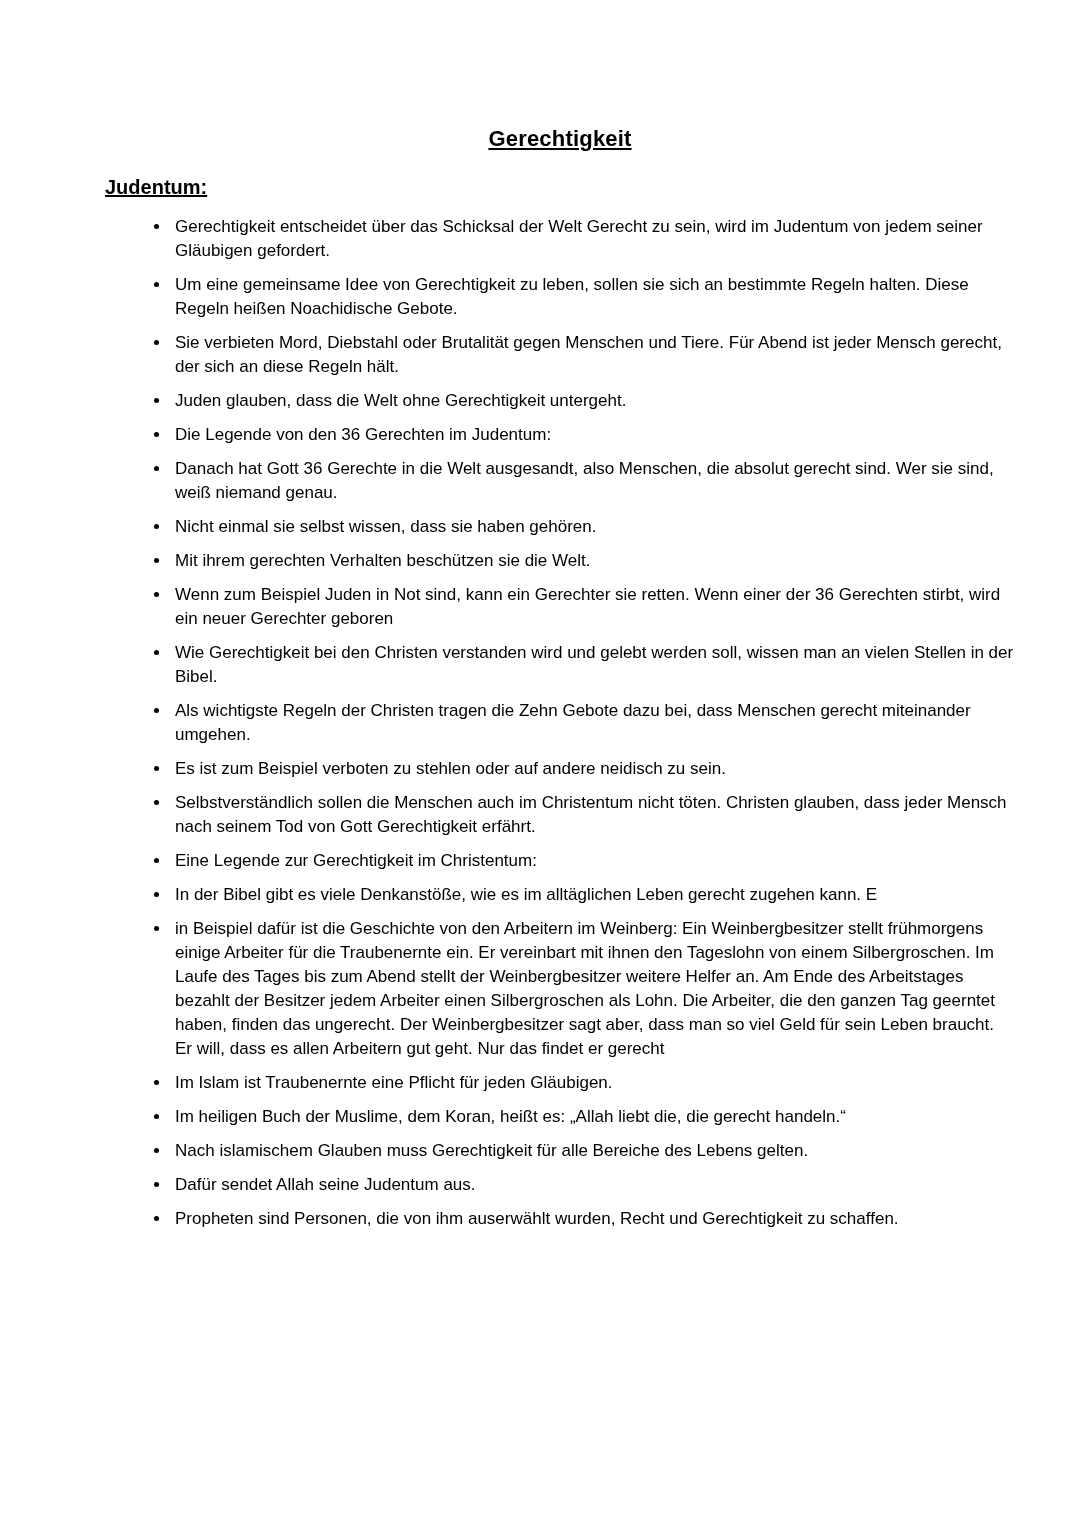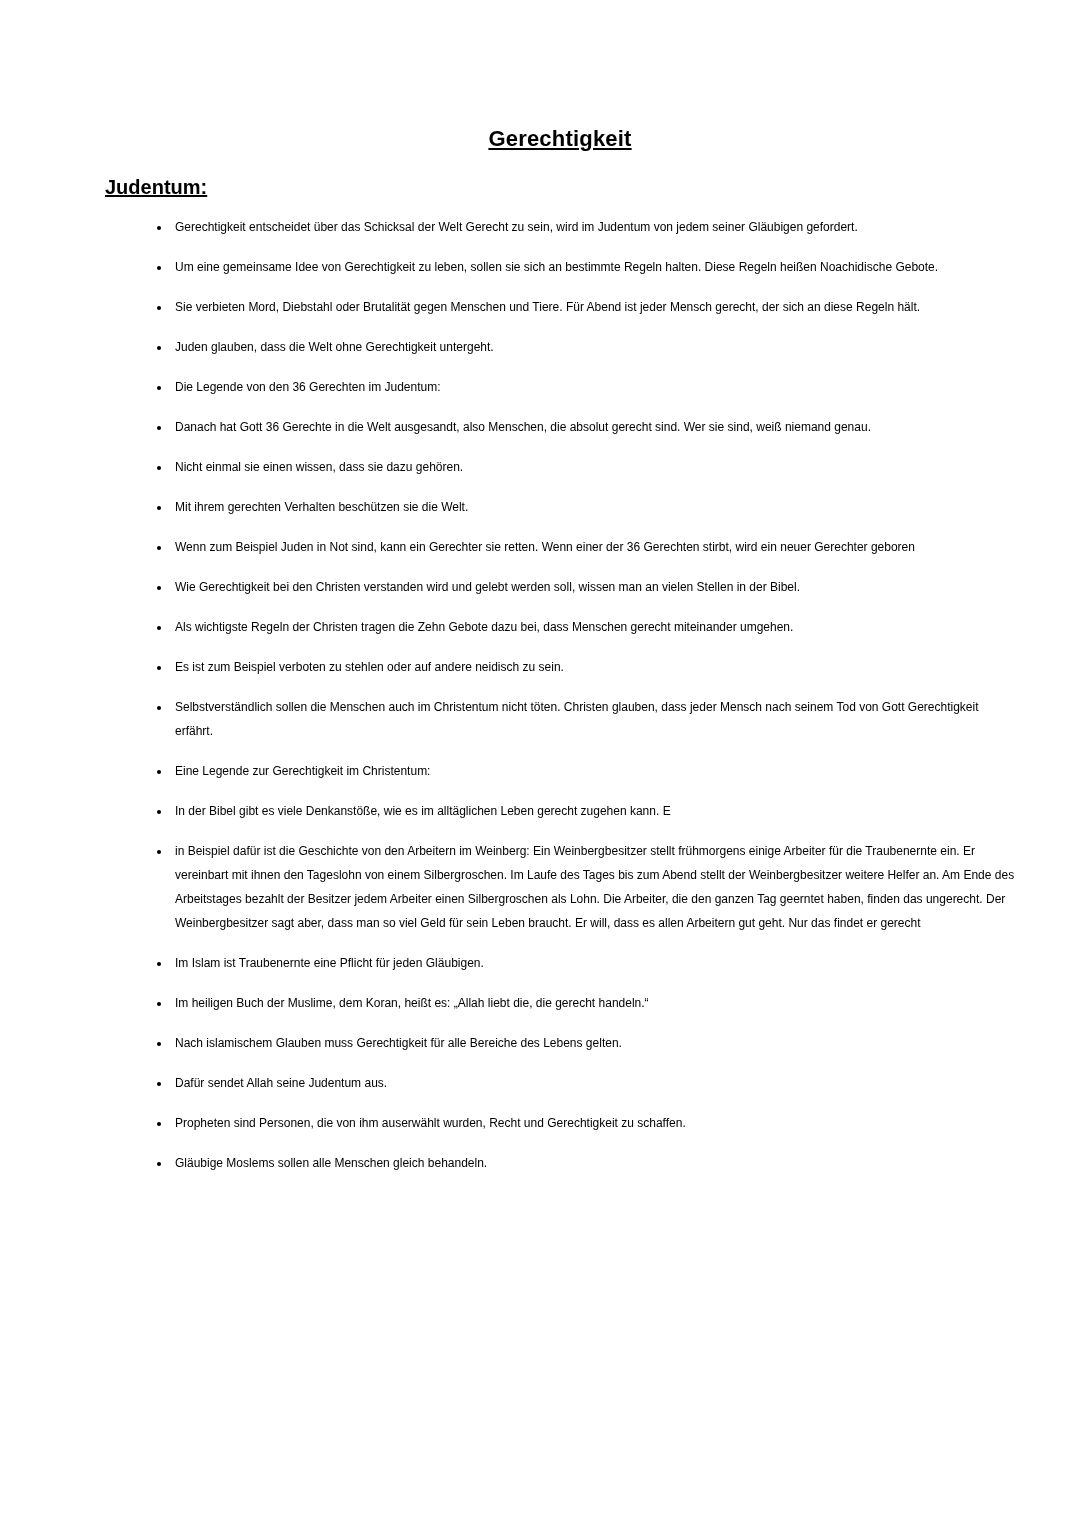--- a/index.html
+++ b/index.html
@@ -38,43 +38,43 @@
   }
   .section:first-of-type .section-heading {
     margin-top: 11px;
   }
   ul.bullet-list {
     list-style: disc;
     margin: 0 0 8px 0;
     padding: 0 0 0 66px;
   }
   ul.bullet-list li {
-    font-size: 12px;
+    font-size: 17px;
     line-height: 24px;
-    margin: 16px 0 3px 0;
+    margin: 10px 0 3px 0;
     padding-left: 4px;
   }
 </style>
 </head>
 <body>
 
 <div class="page">
 
   <h1 class="doc-title">Gerechtigkeit</h1>
 
   <div class="section">
     <h2 class="section-heading">Judentum:</h2>
     <ul class="bullet-list">
       <li>Gerechtigkeit entscheidet über das Schicksal der Welt Gerecht zu sein, wird im Judentum von jedem seiner Gläubigen gefordert.</li>
       <li>Um eine gemeinsame Idee von Gerechtigkeit zu leben, sollen sie sich an bestimmte Regeln halten. Diese Regeln heißen Noachidische Gebote.</li>
       <li>Sie verbieten Mord, Diebstahl oder Brutalität gegen Menschen und Tiere. Für Abend ist jeder Mensch gerecht, der sich an diese Regeln hält.</li>
       <li>Juden glauben, dass die Welt ohne Gerechtigkeit untergeht.</li>
       <li>Die Legende von den 36 Gerechten im Judentum:</li>
       <li>Danach hat Gott 36 Gerechte in die Welt ausgesandt, also Menschen, die absolut gerecht sind. Wer sie sind, weiß niemand genau.</li>
-      <li>Nicht einmal sie einen wissen, dass sie dazu gehören.</li>
+      <li>Nicht einmal sie selbst wissen, dass sie haben gehören.</li>
       <li>Mit ihrem gerechten Verhalten beschützen sie die Welt.</li>
       <li>Wenn zum Beispiel Juden in Not sind, kann ein Gerechter sie retten. Wenn einer der 36 Gerechten stirbt, wird ein neuer Gerechter geboren</li>
     </ul>
   </div>
 
   <div class="section">
     <ul class="bullet-list">
       <li>Wie Gerechtigkeit bei den Christen verstanden wird und gelebt werden soll, wissen man an vielen Stellen in der Bibel.</li>
       <li>Als wichtigste Regeln der Christen tragen die Zehn Gebote dazu bei, dass Menschen gerecht miteinander umgehen.</li>
       <li>Es ist zum Beispiel verboten zu stehlen oder auf andere neidisch zu sein.</li>

